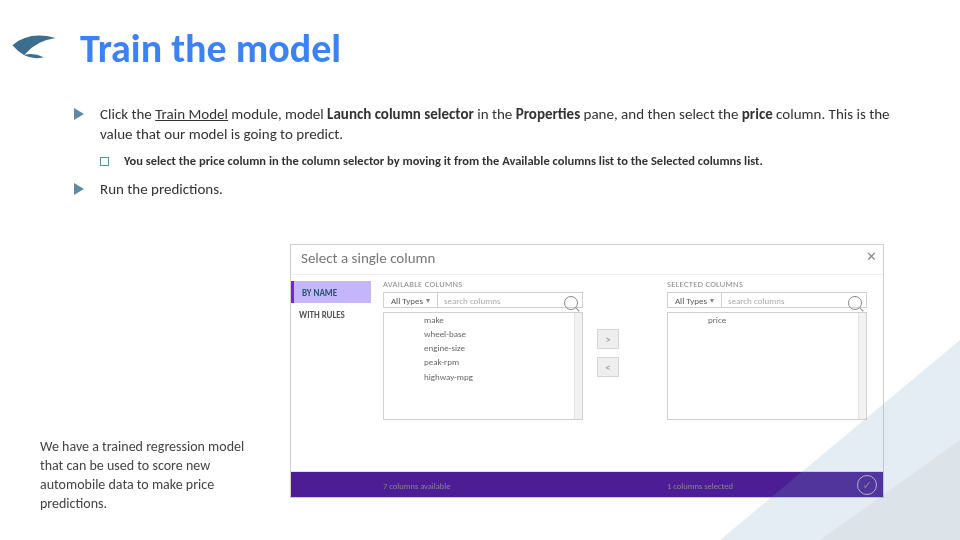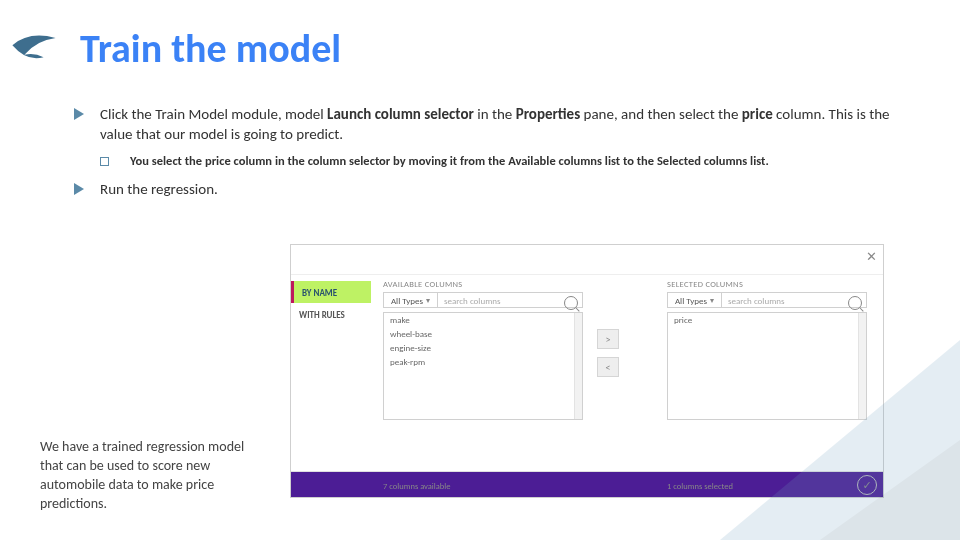--- a/index.html
+++ b/index.html
@@ -13,49 +13,49 @@
 
   ul.lvl1 { list-style: none; }
   ul.lvl1 > li { position: relative; padding-left: 26px; margin-bottom: 10px; font-size: 15px; line-height: 1.35; color: #333; }
   ul.lvl1 > li::before {
     content: ""; position: absolute; left: 0; top: 4px; width: 0; height: 0;
     border-top: 6px solid transparent; border-bottom: 6px solid transparent; border-left: 10px solid #5b8aa8;
   }
   ul.lvl1 > li > .text { display: block; }
 
   ul.lvl2 { list-style: none; margin-top: 8px; }
-  ul.lvl2 > li { position: relative; padding-left: 30px; font-size: 12.5px; line-height: 1.35; font-weight: 600; color: #333; }
+  ul.lvl2 > li { position: relative; padding-left: 24px; font-size: 12.5px; line-height: 1.35; font-weight: 600; color: #333; }
   ul.lvl2 > li::before {
     content: ""; position: absolute; left: 0; top: 4px; width: 7px; height: 7px; border: 1px solid #5b8aa8;
   }
 
-  .underline { }
+  .underline { text-decoration: underline; }
   b { font-weight: 700; }
 
   
   .shot { position: absolute; top: 244px; left: 290px; width: 594px; height: 254px; border: 1px solid #cfcfcf; background: #fff; }
   .shot .hdr { height: 30px; padding: 4px 10px 0 10px; font-size: 15px; color: #777; background: #fff; border-bottom: 1px solid #eee; position: relative; }
   .shot .close { position: absolute; right: 6px; top: 4px; font-size: 13px; color: #888; }
   .shot .body { position: relative; height: calc(100% - 30px); }
 
   .leftpane { position: absolute; left: 0; top: 0; width: 80px; padding-top: 6px; }
   .leftpane .tab { height: 22px; font-size: 9px; color: #555; display: flex; align-items: center; padding-left: 8px; font-weight: bold; }
-  .leftpane .tab.active { background: #bef264; color: #2a536e; font-weight: 600; border-left: 3px solid #be185d; }
+  .leftpane .tab.active { background: #c4b5fd; color: #2a536e; font-weight: 600; border-left: 3px solid #6d28d9; }
 
   .colpane { position: absolute; top: 4px; width: 200px; }
   .colpane.avail { left: 92px; }
   .colpane.sel { left: 376px; }
   .colpane .lbl { font-size: 8.5px; letter-spacing: .3px; color: #888; margin-bottom: 3px; }
   .colpane .bar { height: 16px; display: flex; align-items: stretch; border: 1px solid #d0d0d0; }
   .colpane .bar .type { width: 54px; display:flex; align-items:center; justify-content:center; font-size:9px; color:#555; border-right:1px solid #d0d0d0; position: relative; }
   .colpane .bar .type::after { content:"▾"; font-size:8px; margin-left:3px; color:#888; }
   .colpane .bar .search { flex:1; display:flex; align-items:center; padding-left:6px; font-size:9px; color:#aaa; position:relative;text-align:right; }
   .colpane .bar .mag { position:absolute; right:4px; top:3px; width:14px; height:14px; border:1.2px solid #888; border-radius:50%; }
   .colpane .bar .mag::after { content:""; position:absolute; width:5px; height:1.2px; background:#888; right:-3px; bottom:-1px; transform:rotate(45deg); }
-  .colpane .listbox { margin-top:4px; height:108px; border:1px solid #d0d0d0; overflow:hidden; position:relative; background:#fff; }
+  .colpane .listbox { margin-top:4px; height:108px; border:1px solid #d0d0d0; overflow:hidden; position:relative; background:#fff;padding-left:34px; }
   .colpane .listbox .scroll { position:absolute; right:0; top:0; bottom:0; width:8px; background:#f2f2f2; border-left:1px solid #e3e3e3; }
   .colpane .listbox .item { font-size:9px; color:#666; padding:1px 6px; line-height:1.35; }
 
   .movebtns { position:absolute; left:306px; top:54px; width:24px; }
   .movebtns .btn { width:22px; height:20px; background:#eee; border:1px solid #d5d5d5; color:#888; font-size:10px; display:flex; align-items:center; justify-content:center; margin-bottom:8px; }
 
   .shot .footer { position:absolute; left:0; right:0; bottom:0; height:26px; border-top:1px solid #e0e0e0; background:#4c1d95; }
   .shot .footer .ftxt { position:absolute; font-size:8.5px; color:#888; bottom:6px; }
   .shot .footer .okbtn { position:absolute; right:6px; bottom:2px; width:20px; height:20px; border:1.2px solid #bbb; border-radius:50%; display:flex; align-items:center; justify-content:center; font-size:11px; color:#888; }
 
@@ -79,27 +79,28 @@
       <span class="text">
         <span>Click the </span><span class="underline">Train Model</span><span> module, model </span><b>Launch column selector</b><span> in the </span><b>Properties</b><span> pane, and then select the </span><b>price</b><span> column. This is the value that our model is going to predict.</span>
       </span>
       <ul class="lvl2">
         <li>
           <span>You select the </span><span>price</span><span> column in the column selector by moving it from the </span><span>Available columns</span><span> list to the </span><span>Selected columns</span><span> list.</span>
         </li>
       </ul>
     </li>
     <li>
-      <span class="text">Run the regression.</span>
+      <span class="text">Run the predictions.</span>
     </li>
   </ul>
 </div>
 
 <div class="shot">
   <div class="hdr">
+    <span>Select a single column</span>
     <span class="close">✕</span>
   </div>
   <div class="body">
     <div class="leftpane">
       <div class="tab active">BY NAME</div>
       <div class="tab">WITH RULES</div>
     </div>
 
     <div class="colpane avail">
       <div class="lbl">AVAILABLE COLUMNS</div>
@@ -109,20 +110,21 @@
           <span>search columns</span>
           <span class="mag"></span>
         </div>
       </div>
       <div class="listbox">
         <div class="scroll"></div>
         <div class="item">make</div>
         <div class="item">wheel-base</div>
         <div class="item">engine-size</div>
         <div class="item">peak-rpm</div>
+        <div class="item">highway-mpg</div>
       </div>
     </div>
 
     <div class="movebtns">
       <div class="btn">&gt;</div>
       <div class="btn">&lt;</div>
     </div>
 
     <div class="colpane sel">
       <div class="lbl">SELECTED COLUMNS</div>

